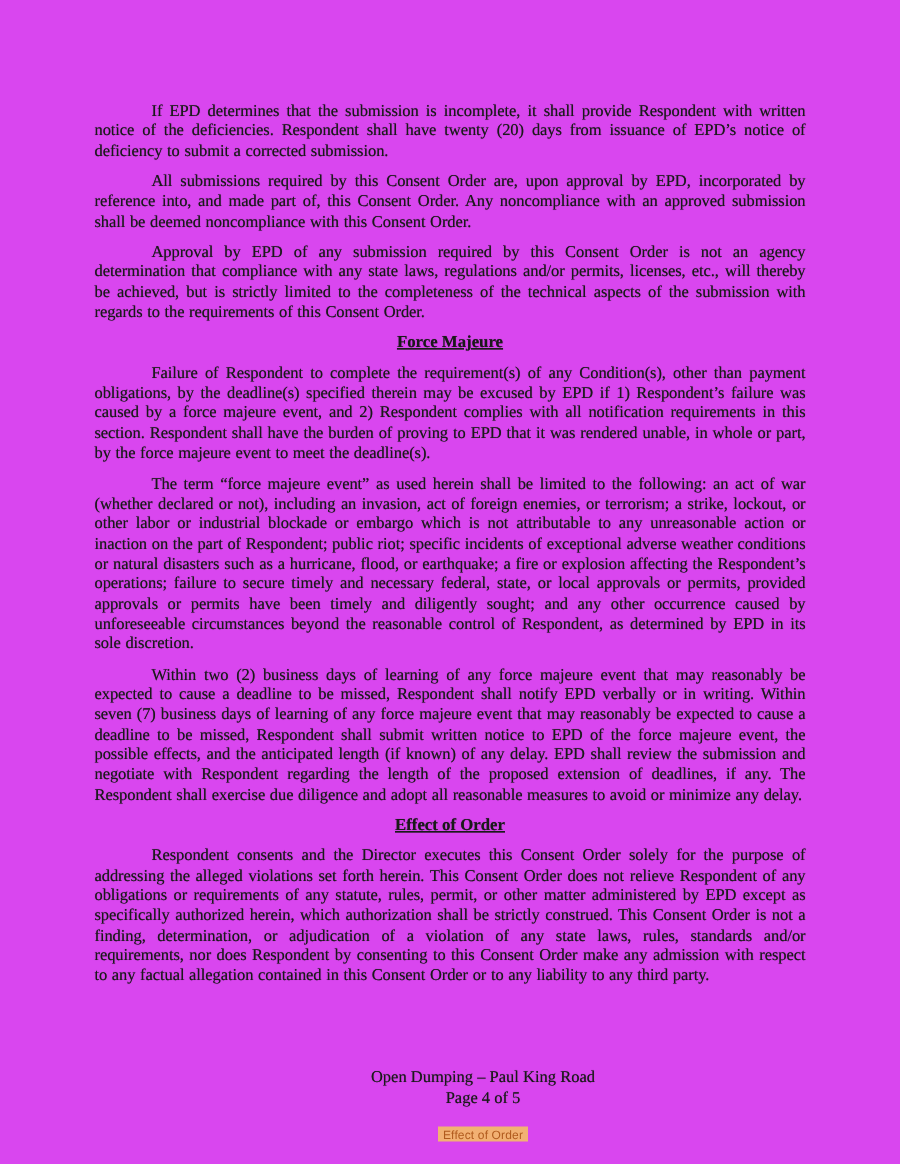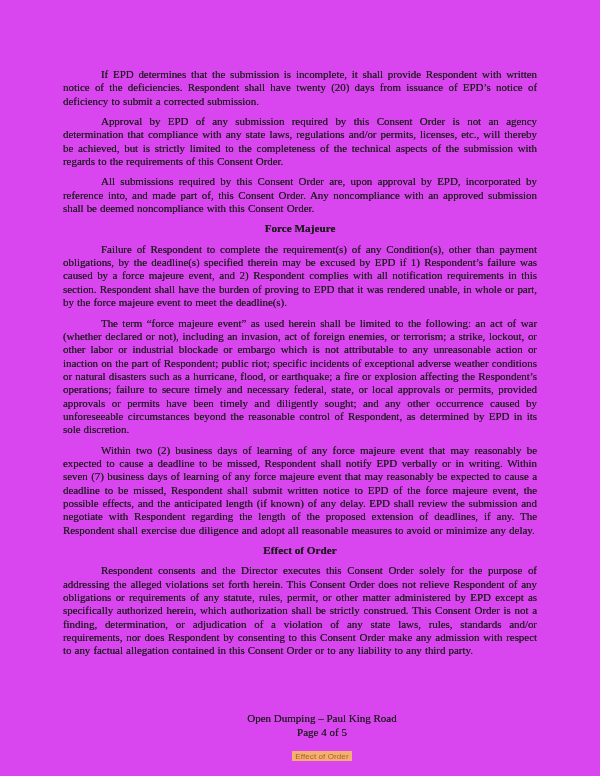--- a/index.html
+++ b/index.html
@@ -30,20 +30,21 @@
     text-indent: 38px;
     margin: 0 0 7px 0;
     letter-spacing: -0.05px;
     word-spacing: 0.4px;
     text-shadow: 0 0 0.45px rgba(25, 25, 25, 0.72);
   }
   .heading {
     font-size: 11.2px;
     line-height: 13.35px;
     font-weight: bold;
+    text-decoration: underline;
     text-align: center;
     margin: 0 0 7px 0;
     text-shadow: 0 0 0.45px rgba(25, 25, 25, 0.72);
   }
   .footer {
     position: absolute;
     left: 0;
     right: 0;
     top: 712px;
     text-align: center;
@@ -70,22 +71,22 @@
     letter-spacing: 0.1px;
   }
 </style>
 </head>
 <body>
 
 <div class="page">
 
   <div class="doc-body">
     <p class="para">If EPD determines that the submission is incomplete, it shall provide Respondent with written notice of the deficiencies.  Respondent shall have twenty (20) days from issuance of EPD’s notice of deficiency to submit a corrected submission.</p>
+    <p class="para">All submissions required by this Consent Order are, upon approval by EPD, incorporated by reference into, and made part of, this Consent Order.  Any noncompliance with an approved submission shall be deemed noncompliance with this Consent Order.</p>
     <p class="para">Approval by EPD of any submission required by this Consent Order is not an agency determination that compliance with any state laws, regulations and/or permits, licenses, etc., will thereby be achieved, but is strictly limited to the completeness of the technical aspects of the submission with regards to the requirements of this Consent Order.</p>
-    <p class="para">All submissions required by this Consent Order are, upon approval by EPD, incorporated by reference into, and made part of, this Consent Order.  Any noncompliance with an approved submission shall be deemed noncompliance with this Consent Order.</p>
     <h2 class="heading">Force Majeure</h2>
     <p class="para">Failure of Respondent to complete the requirement(s) of any Condition(s), other than payment obligations, by the deadline(s) specified therein may be excused by EPD if 1) Respondent’s failure was caused by a force majeure event, and 2) Respondent complies with all notification requirements in this section.  Respondent shall have the burden of proving to EPD that it was rendered unable, in whole or part, by the force majeure event to meet the deadline(s).</p>
     <p class="para">The term “force majeure event” as used herein shall be limited to the following:  an act of war (whether declared or not), including an invasion, act of foreign enemies, or terrorism; a strike, lockout, or other labor or industrial blockade or embargo which is not attributable to any unreasonable action or inaction on the part of Respondent; public riot; specific incidents of exceptional adverse weather conditions or natural disasters such as a hurricane, flood, or earthquake; a fire or explosion affecting the Respondent’s operations; failure to secure timely and necessary federal, state, or local approvals or permits, provided approvals or permits have been timely and diligently sought; and any other occurrence caused by unforeseeable circumstances beyond the reasonable control of Respondent, as determined by EPD in its sole discretion.</p>
     <p class="para">Within two (2) business days of learning of any force majeure event that may reasonably be expected to cause a deadline to be missed, Respondent shall notify EPD verbally or in writing. Within seven (7) business days of learning of any force majeure event that may reasonably be expected to cause a deadline to be missed, Respondent shall submit written notice to EPD of the force majeure event, the possible effects, and the anticipated length (if known) of any delay.  EPD shall review the submission and negotiate with Respondent regarding the length of the proposed extension of deadlines, if any.  The Respondent shall exercise due diligence and adopt all reasonable measures to avoid or minimize any delay.</p>
     <h2 class="heading">Effect of Order</h2>
     <p class="para">Respondent consents and the Director executes this Consent Order solely for the purpose of addressing the alleged violations set forth herein. This Consent Order does not relieve Respondent of any obligations or requirements of any statute, rules, permit, or other matter administered by EPD except as specifically authorized herein, which authorization shall be strictly construed. This Consent Order is not a finding, determination, or adjudication of a violation of any state laws, rules, standards and/or requirements, nor does Respondent by consenting to this Consent Order make any admission with respect to any factual allegation contained in this Consent Order or to any liability to any third party.</p>
   </div>
 
   <div class="footer">
     <div>Open Dumping – Paul King Road</div>

